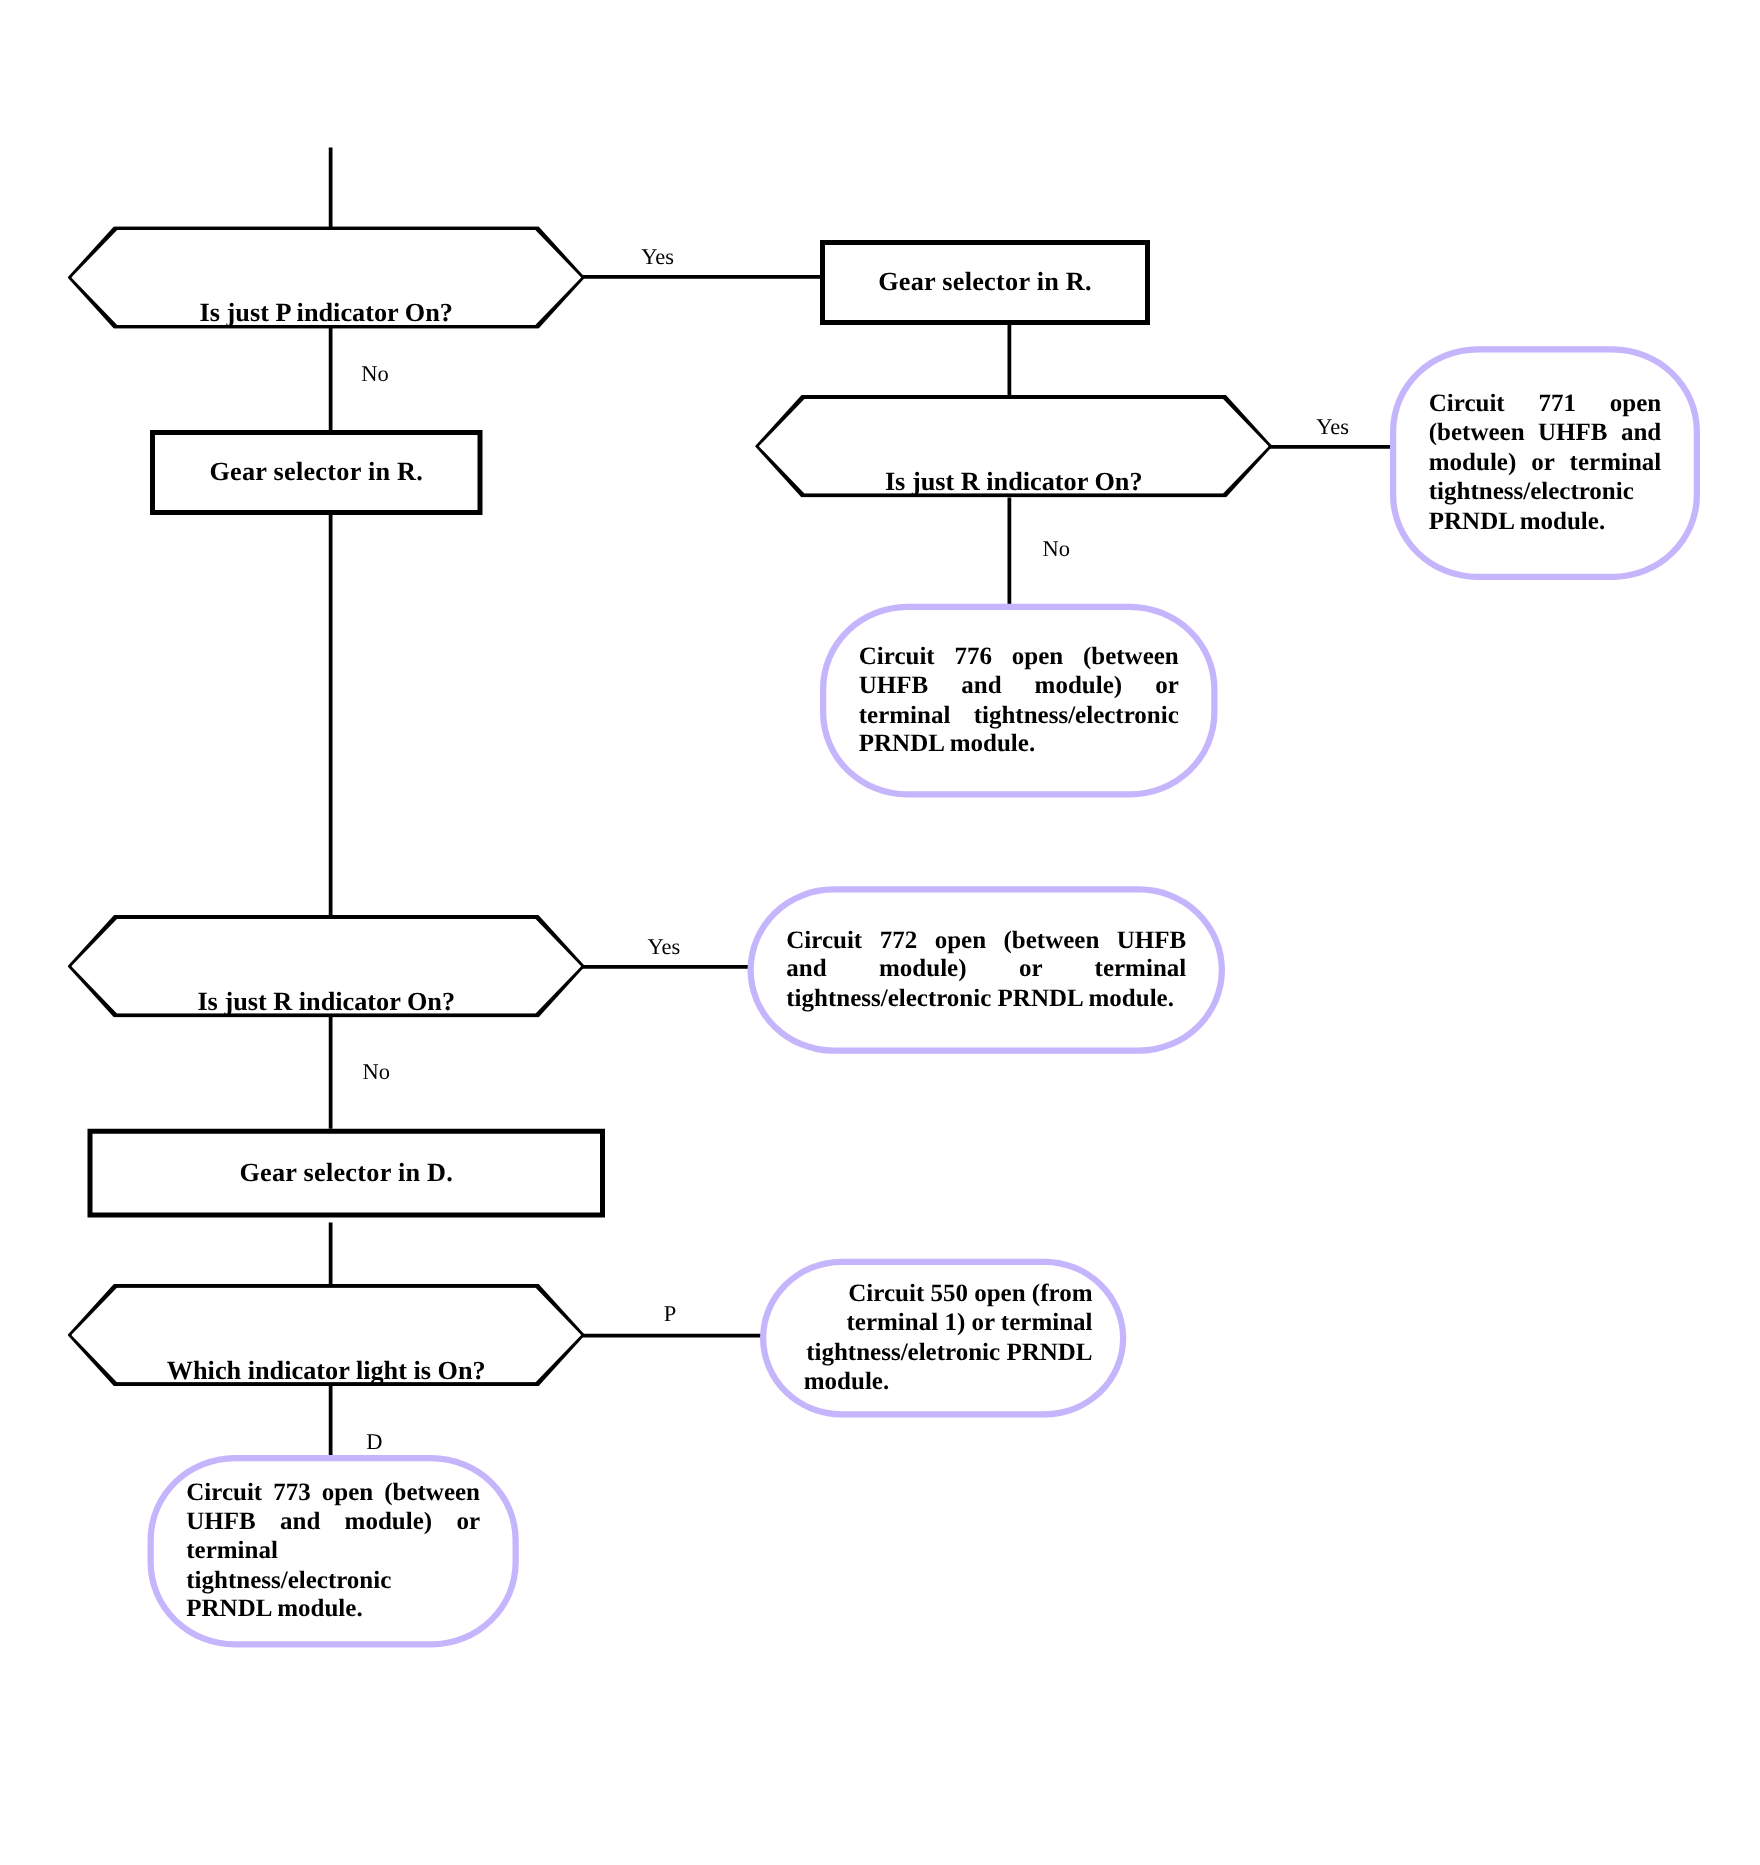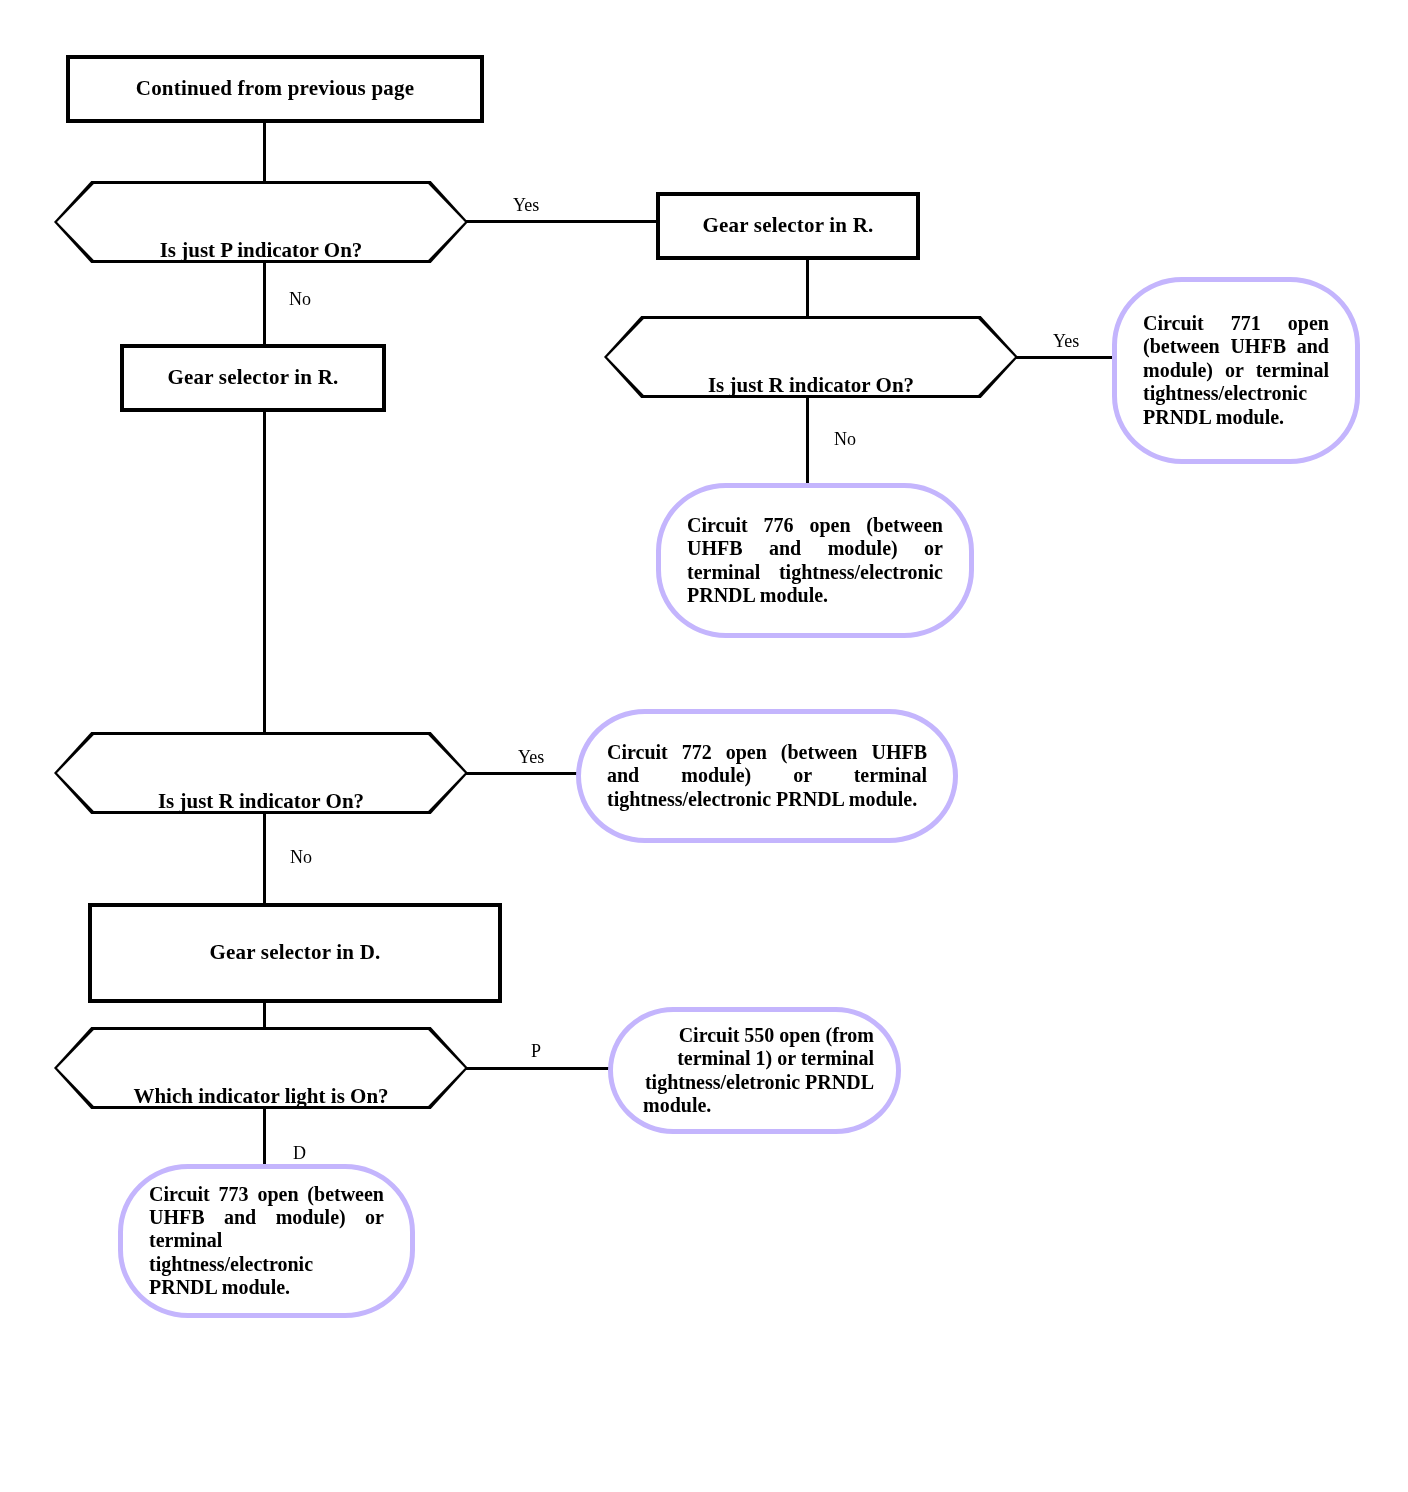--- a/index.html
+++ b/index.html
@@ -124,23 +124,20 @@
   <div class="line-h" style="left:465px; top:772px; width:137px;"></div>
 
   <div class="line-v" style="left:263px; top:812px; height:92px;"></div>
 
   <div class="line-v" style="left:263px; top:978px; height:52px;"></div>
 
   <div class="line-h" style="left:465px; top:1067px; width:148px;"></div>
 
   <div class="line-v" style="left:263px; top:1108px; height:86px;"></div>
 
-  <div class="proc" style="left:66px; top:55px; width:418px; height:68px;">
-    <span>Continued from previous page</span>
-  </div>
 
   <div class="decision" style="left:54px; top:181px; width:414px; height:82px;">
     <div class="inner"></div>
     <span class="dtext">Is just P indicator On?</span>
   </div>
 
   <div class="proc" style="left:656px; top:192px; width:264px; height:68px;">
     <span>Gear selector in R.</span>
   </div>
 
@@ -159,25 +156,25 @@
 
   <div class="proc" style="left:120px; top:344px; width:266px; height:68px;">
     <span>Gear selector in R.</span>
   </div>
 
   <div class="decision" style="left:54px; top:732px; width:414px; height:82px;">
     <div class="inner"></div>
     <span class="dtext">Is just R indicator On?</span>
   </div>
 
-  <div class="term" style="left:576px; top:709px; width:382px; height:134px;">
+  <div class="term" style="left:598px; top:709px; width:382px; height:134px;">
     <span class="ttext">Circuit 772 open (between UHFB and module) or terminal tightness/electronic PRNDL module.</span>
   </div>
 
-  <div class="proc" style="left:70px; top:903px; width:414px; height:100px;margin-left:18px;">
+  <div class="proc" style="left:70px; top:903px; width:414px; height:71px;">
     <span>Gear selector in D.</span>
   </div>
 
   <div class="decision" style="left:54px; top:1027px; width:414px; height:82px;">
     <div class="inner"></div>
     <span class="dtext">Which indicator light is On?</span>
   </div>
 
   <div class="term left-pad" style="left:608px; top:1007px; width:293px; height:127px;">
     <span class="ttext" style="text-align:right;">Circuit 550 open (from terminal 1) or terminal tightness/eletronic PRNDL module.</span>

